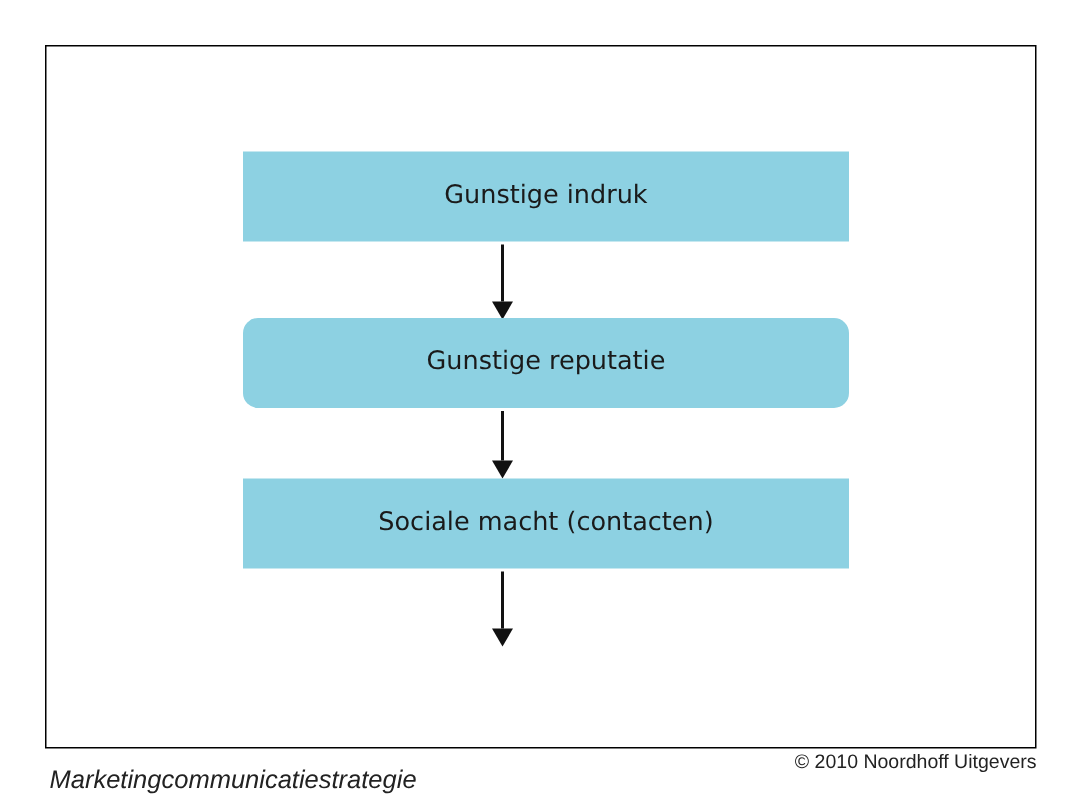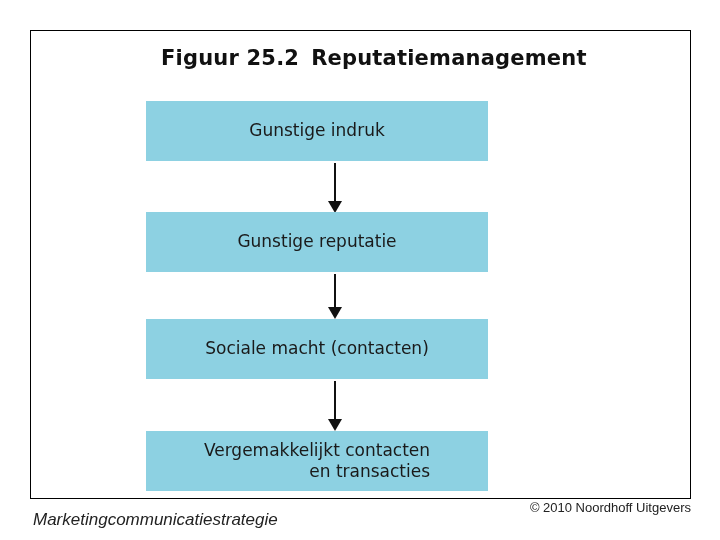--- a/index.html
+++ b/index.html
@@ -22,35 +22,35 @@
     left: 130px; top: 15px;
     font-size: 21px;
     font-weight: 600;
     color: #111111;
     letter-spacing: 0.2px;
     white-space: nowrap;
   }
   .slide-title .title-number { margin-right: 12px; }
   .flow-box {
     position: absolute;
-    left: 115px;
-    width: 342px;
+    left: 131px;
+    width: 404px;
     height: 60px;
     background: var(--box-fill, #8DD1E2);
     color: var(--box-text, #1A1A1A);
     display: flex;
     align-items: center;
     justify-content: center;
-    text-align: right;
+    text-align: center;
     font-size: 17px;
     line-height: 1.25;
     white-space: pre-line;
   }
   .box-1 { top: 70px; }
-  .box-2 { top: 181px; }
+  .box-2 { top: 181px; border-radius: 10px; }
   .box-3 { top: 288px; }
   .box-4 { top: 400px; }
   .arrow {
     position: absolute;
     left: 303px;
     width: 2px;
     background: var(--arrow, #111111);
   }
   .arrow::after {
     content: "";
@@ -80,31 +80,26 @@
     font-family: "Liberation Sans", "DejaVu Sans", sans-serif;
     font-size: 13px;
     color: #222222;
     white-space: nowrap;
   }
 </style>
 </head>
 <body>
 
 <div class="slide">
-  <div class="slide-title">
-    <span class="title-number">Figuur 25.2</span><span>Reputatiemanagement</span>
-  </div>
 
   <div class="flow-box box-1">Gunstige indruk</div>
   <div class="arrow arrow-1"></div>
 
   <div class="flow-box box-2">Gunstige reputatie</div>
   <div class="arrow arrow-2"></div>
 
   <div class="flow-box box-3">Sociale macht (contacten)</div>
   <div class="arrow arrow-3"></div>
 
-  <div class="flow-box box-4">Vergemakkelijkt contacten
-en transacties</div>
 </div>
 
 <div class="footer-left">Marketingcommunicatiestrategie</div>
 <div class="footer-right">© 2010 Noordhoff Uitgevers</div>
 
 </body></html>

